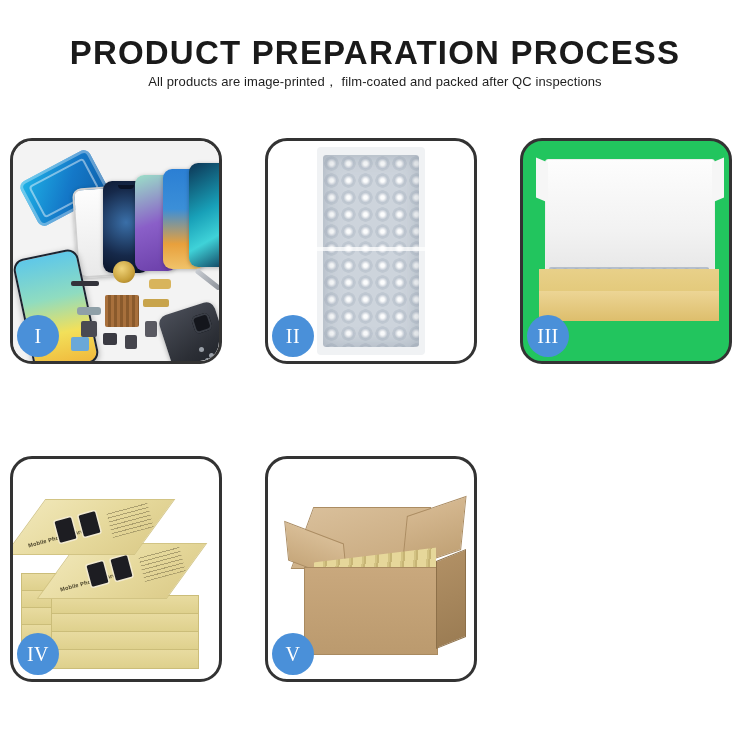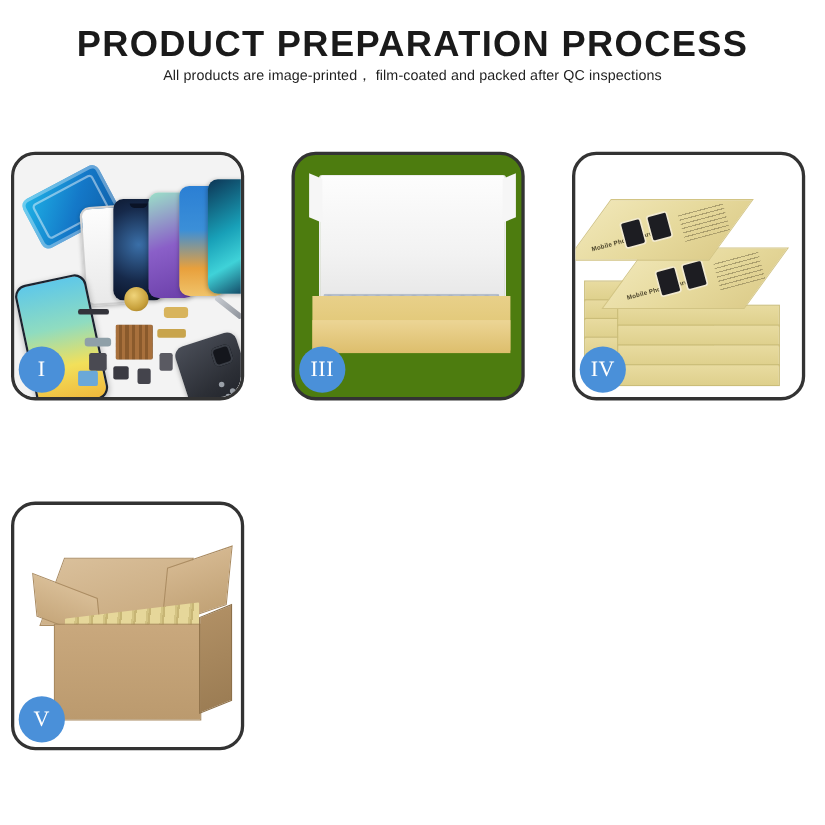--- a/index.html
+++ b/index.html
@@ -11,21 +11,21 @@
     height: 750px;
     background: #ffffff;
     font-family: "Liberation Sans", sans-serif;
     overflow: hidden;
     position: relative;
   }
 
   
   .header {
     text-align: center;
-    padding-top: 23px;
+    padding-top: 36px;
   }
   .title {
     font-size: 33px;
     font-weight: bold;
     letter-spacing: 1.2px;
     color: #1a1a1a;
     line-height: 1;
     white-space: nowrap;
   }
   .subtitle {
@@ -172,21 +172,21 @@
     background-color:#cdd4dc;
     border-radius:3px;
     box-shadow: inset 0 0 18px rgba(120,132,148,.45);
   }
   .pouch-seam{
     position:absolute; left:0; right:0; top:48%;
     height:4px; background:rgba(255,255,255,.75);
   }
 
   
-  .p3 { background:#4d7c0f; }
+  .p3 { background:#22c55e; }
   .lidwhite{
     position:absolute; left:22px; top:18px; width:168px; height:118px;
     background:linear-gradient(180deg,#fdfdfd 0%, #f2f2f2 60%, #e6e6e6 100%);
     border:1px solid #ededed;
     border-radius:3px;
   }
   .lidwhite::before{
     content:""; position:absolute; left:-10px; top:0; width:12px; height:40px;
     background:#f6f6f6; transform:skewY(22deg);
   }
@@ -360,20 +360,29 @@
             <span style="left:10px;top:6px"></span>
             <span style="left:19px;top:1px"></span>
             <span style="left:6px;top:11px"></span>
           </div>
         </div>
       </div>
     </div>
     <div class="badge">I</div>
   </div>
 
+  <div class="panel p2">
+    <div class="photo">
+      <div class="pouch">
+        <div class="bubbles"></div>
+        <div class="pouch-seam"></div>
+      </div>
+    </div>
+    <div class="badge">II</div>
+  </div>
 
   <div class="panel p3">
     <div class="photo">
       <div class="lidwhite"></div>
       <div class="boxfill"></div>
       <div class="boxbase">
         <div class="boxbase-front"></div>
       </div>
     </div>
     <div class="badge">III</div>

